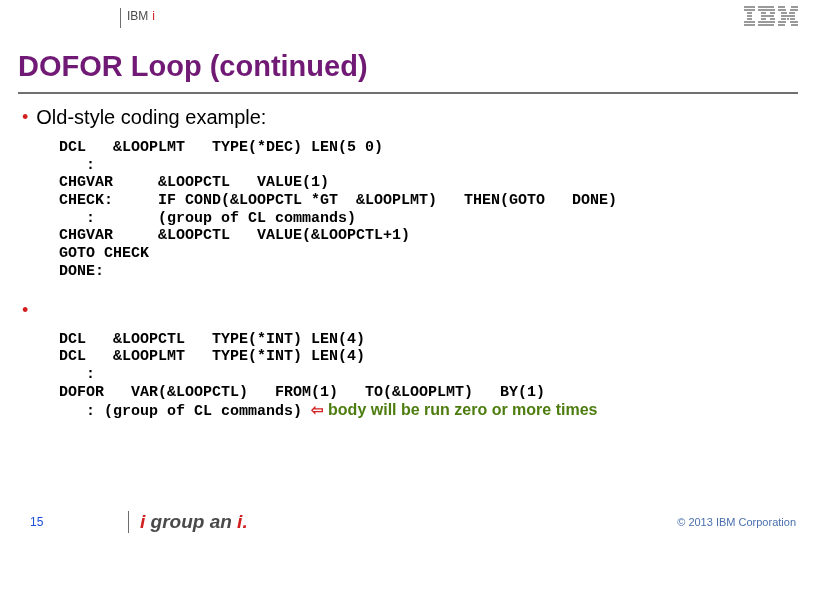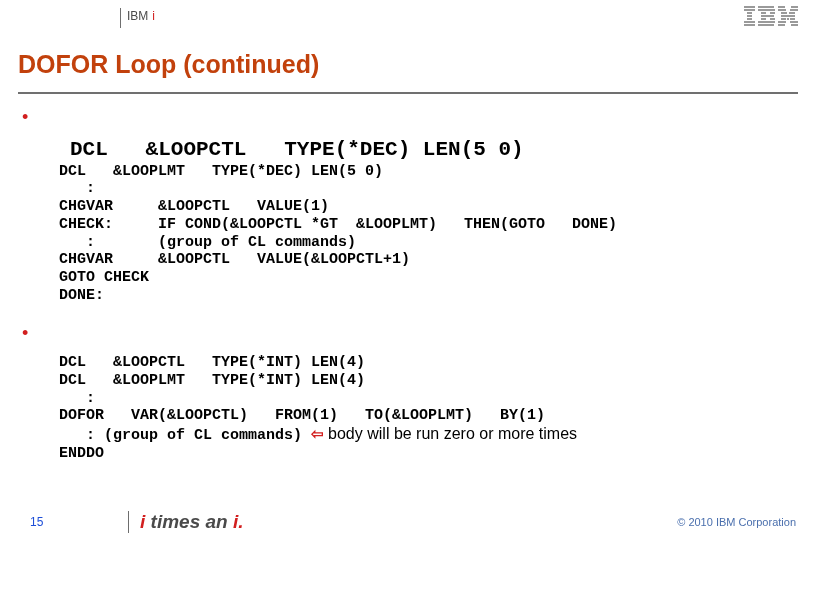--- a/index.html
+++ b/index.html
@@ -54,23 +54,23 @@
     top: 6px;
     right: 18px;
     height: 20px;
     width: 54px;
   }
   .ibm-logo svg { width: 54px; height: 20px; }
   .title {
     position: absolute;
     top: 50px;
     left: 18px;
-    font-size: 25px;
-    font-weight: bold;
-    color: #c2410c;
+    font-size: 29px;
+    font-weight: bold;
+    color: #701a75;
   }
 	.title-rule {
 		position: absolute;
 		top: 92px;
 		left: 18px;
 		right: 18px;
 		height: 0;
 		border-top: 2px solid #707070;
 	}
   .body {
@@ -97,22 +97,22 @@
     font-weight: bold;
     white-space: pre;
     color: #000;
     line-height: 1.18;
     margin-left: 48px;
   }
   .code-lg { font-size: 21px; }
   .code-sm { font-size: 15px; margin-left: 37px; }
   .code-note {
     font-family: Arial, Helvetica, sans-serif;
-    font-weight: normal;
-    color: #000000;
+    font-weight: bold;
+    color: #4d7c0f;
     font-size: 16px;
   }
   .arrow {
     font-family: Arial, Helvetica, sans-serif;
     color: #d21f1f;
     font-weight: bold;
   }
   .section2 { margin-top: 18px; }
   .footer {
     position: absolute;
@@ -204,47 +204,46 @@
     </div>
   </div>
 
   <div class="title">DOFOR Loop   (continued)</div>
   <div class="title-rule"></div>
 
   <div class="body">
 
     <div class="bullet">
       <span class="dot">•</span>
+      <span>Old-style coding example:</span>
     </div>
 
-    <div class="code code-lg">DCL   &amp;LOOPCTL   TYPE(*DEC) LEN(5 0)</div>
     <div class="code code-sm">DCL   &amp;LOOPLMT   TYPE(*DEC) LEN(5 0)
    :
 CHGVAR     &amp;LOOPCTL   VALUE(1)
 CHECK:     IF COND(&amp;LOOPCTL *GT  &amp;LOOPLMT)   THEN(GOTO   DONE)
    :       (group of CL commands)
 CHGVAR     &amp;LOOPCTL   VALUE(&amp;LOOPCTL+1)
 GOTO CHECK
 DONE:</div>
 
     <div class="bullet section2">
       <span class="dot">•</span>
     </div>
 
     <div class="code code-sm">DCL   &amp;LOOPCTL   TYPE(*INT) LEN(4)
 DCL   &amp;LOOPLMT   TYPE(*INT) LEN(4)
    :
 DOFOR   VAR(&amp;LOOPCTL)   FROM(1)   TO(&amp;LOOPLMT)   BY(1)</div>
     <div class="code code-sm"><span>   : (group of CL commands) </span><span class="arrow">⇦</span><span class="code-note"> body will be run zero or more times</span></div>
-    <div class="code code-sm">ENDDO</div>
 
   </div>
 
   <div class="footer">
     <span class="page-num">15</span>
     <span class="foot-divider"></span>
     <span class="tagline">
-      <span class="i1">i</span><span> times an </span><span class="i1">i.</span>
+      <span class="i1">i</span><span> group an </span><span class="i1">i.</span>
     </span>
-    <span class="copyright">© 2010 IBM Corporation</span>
+    <span class="copyright">© 2013 IBM Corporation</span>
   </div>
 
 </div>
 
 </body></html>

